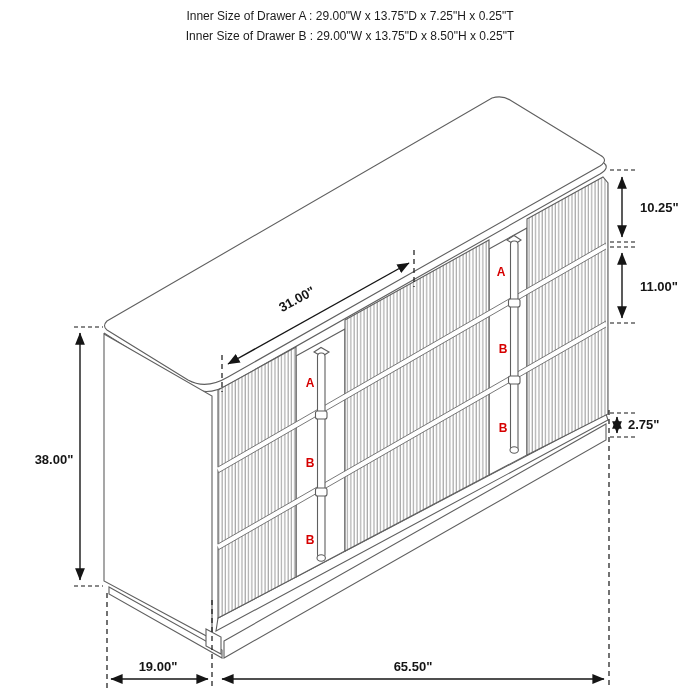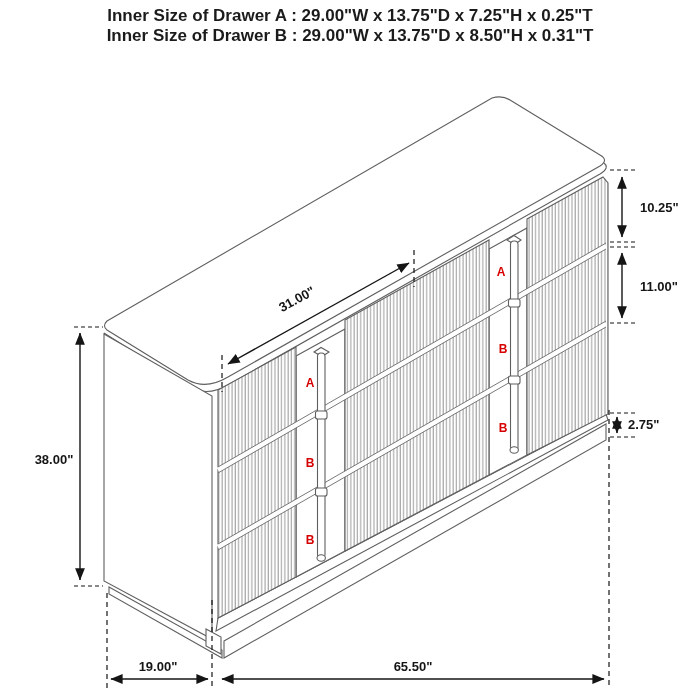--- a/index.html
+++ b/index.html
@@ -1,40 +1,40 @@
 <!DOCTYPE html>
 <html><head>
 <meta charset="utf-8">
 <style>
   html,body{margin:0;padding:0;background:#fff;}
   .canvas{position:relative;width:700px;height:700px;background:#fff;overflow:hidden;
           font-family:"Liberation Sans",sans-serif;}
   .title-block{position:absolute;top:6px;left:0;width:100%;text-align:center;
-               font-weight:bold;font-size:17px;line-height:20px;color:#1b1b1b;}
+               font-weight:normal;font-size:12px;line-height:20px;color:#1b1b1b;}
   .title-block div{white-space:nowrap;}
   svg{position:absolute;left:0;top:0;}
   .draw{stroke:#5f5f5f;stroke-width:1.1;fill:none;}
   .face{stroke:#5f5f5f;stroke-width:1.1;fill:#ffffff;}
   .fluted{stroke:#5f5f5f;stroke-width:1.1;fill:url(#flutes);}
   .gapw{stroke:#ffffff;stroke-width:5;fill:none;}
   .gapl{stroke:#6a6a6a;stroke-width:0.9;fill:none;}
   .dimln{stroke:#151515;stroke-width:1.4;fill:none;}
   .tick{stroke:#151515;stroke-width:1.2;fill:none;stroke-dasharray:4,3;}
   .dash{stroke:#151515;stroke-width:1.2;fill:none;stroke-dasharray:5,4;}
   .dim-label{font:bold 13px "Liberation Sans",sans-serif;fill:#151515;}
   .letter{font:bold 12px "Liberation Sans",sans-serif;fill:#d60000;text-anchor:middle;}
 </style>
 </head>
 <body>
 
 <div class="canvas">
 
   <div class="title-block">
     <div>Inner Size of Drawer A : 29.00"W x 13.75"D x 7.25"H x 0.25"T</div>
-    <div>Inner Size of Drawer B : 29.00"W x 13.75"D x 8.50"H x 0.31"T</div>
+    <div>Inner Size of Drawer B : 29.00"W x 13.75"D x 8.50"H x 0.25"T</div>
   </div>
 
   <svg width="700" height="700" viewBox="0 0 700 700">
     <defs>
       <pattern id="flutes" x="0" y="0" width="3.3" height="8" patternUnits="userSpaceOnUse">
         <rect width="3.3" height="8" fill="#ffffff"></rect>
         <line x1="1" y1="0" x2="1" y2="8" stroke="#8d8d8d" stroke-width="0.9"></line>
       </pattern>
       <marker id="arr" viewBox="0 0 10 8" refX="9.5" refY="4" markerWidth="9" markerHeight="7" orient="auto-start-reverse">
         <path d="M0,0 L10,4 L0,8 Z" fill="#151515"></path>

